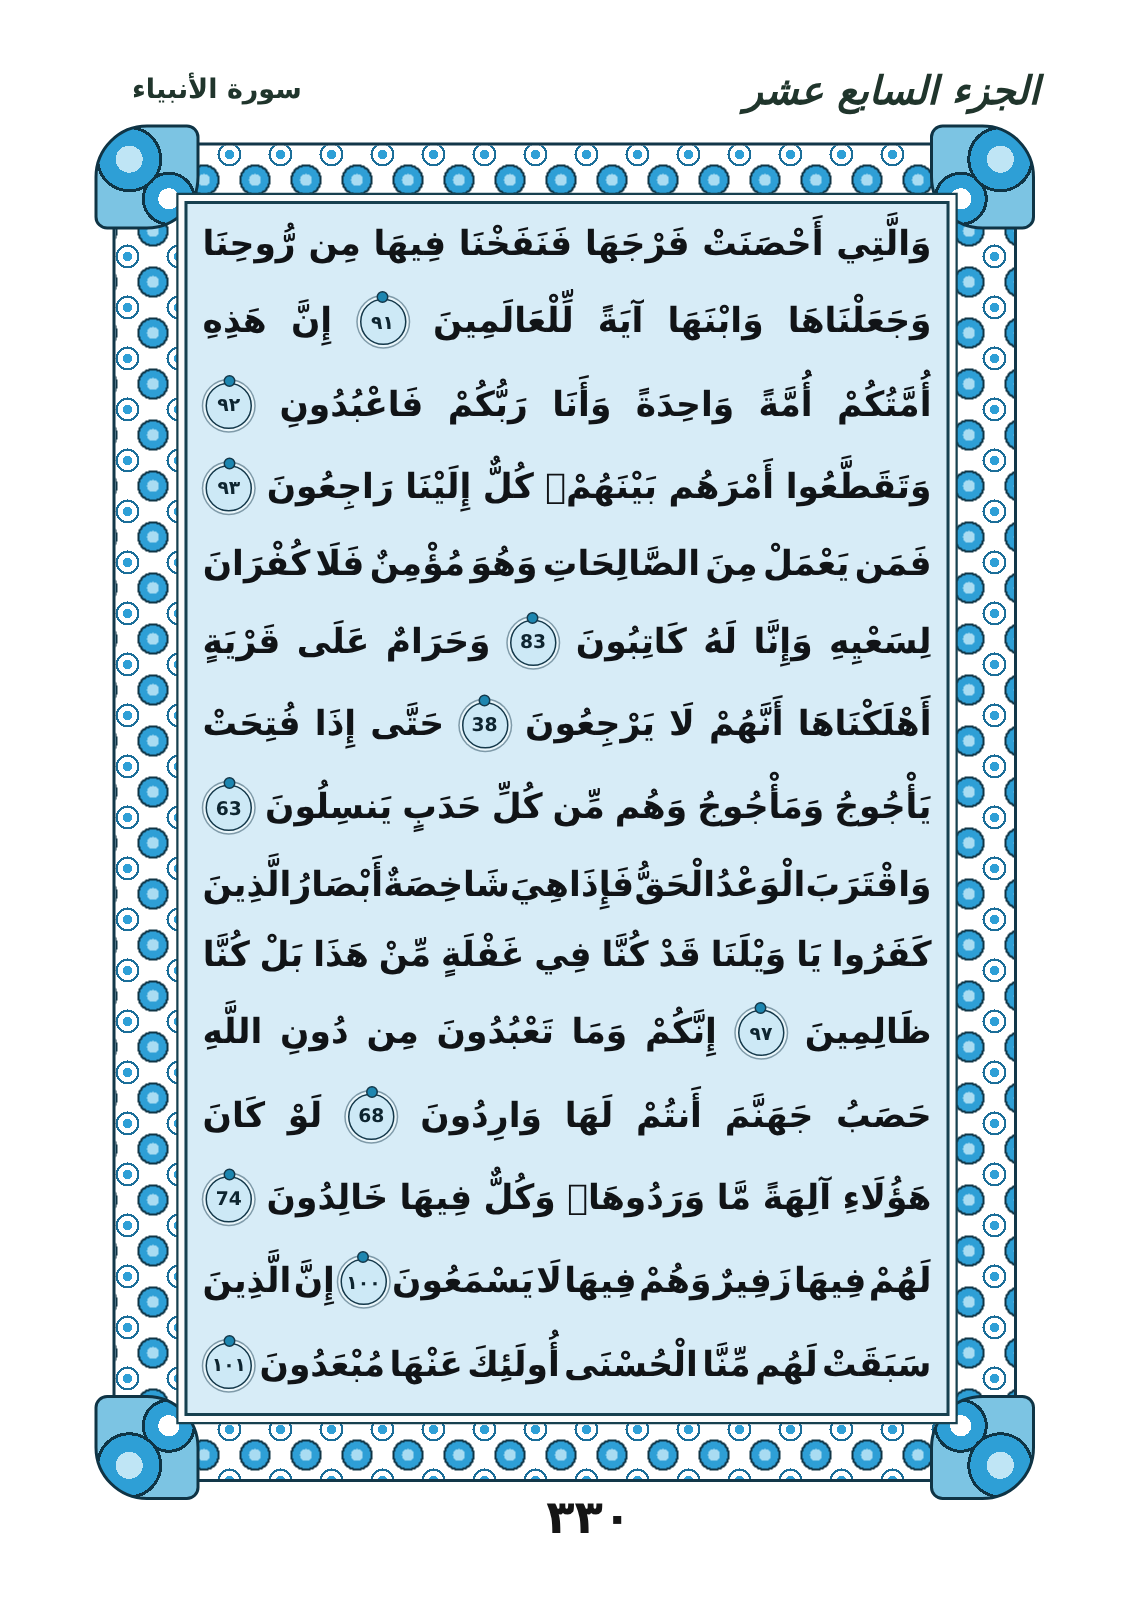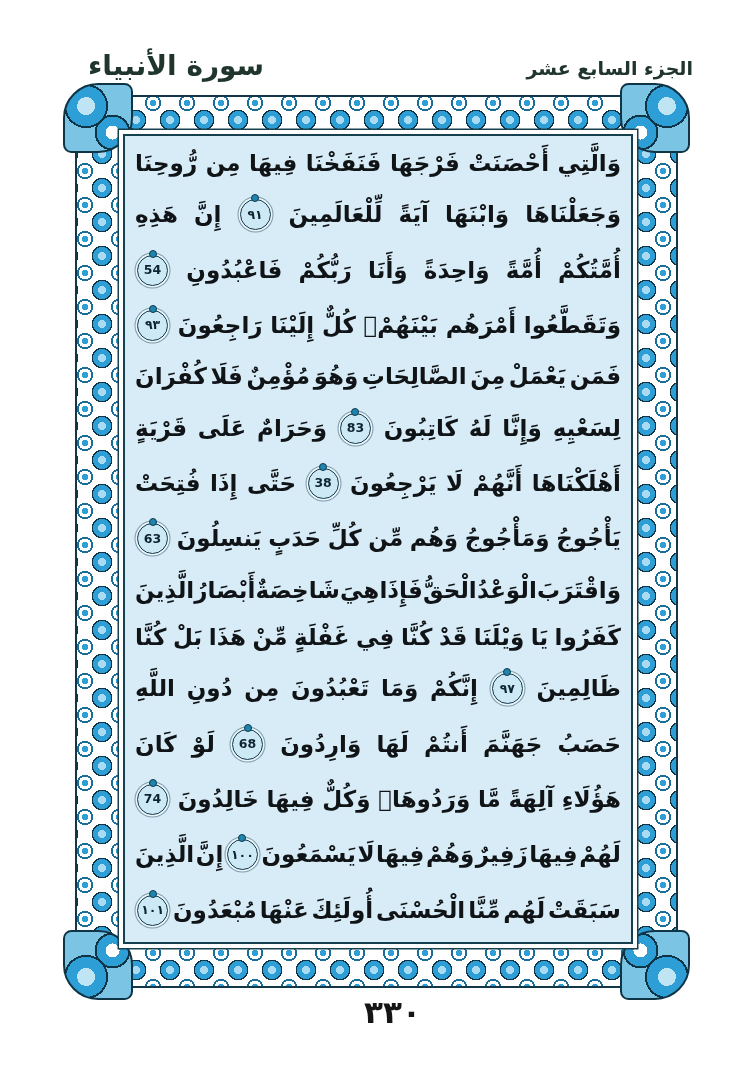--- a/index.html
+++ b/index.html
@@ -8,24 +8,24 @@
     font-family:"DejaVu Sans",sans-serif;overflow:hidden;
   }
   .page{position:absolute;inset:0;}
 
   
   .hdr{
     position:absolute;top:42px;left:0;right:0;height:52px;
     color:#20352c;direction:rtl;
   }
   .hdr .juz{
-    position:absolute;right:57px;top:15px;font-size:19px;font-weight:bold;
+    position:absolute;right:57px;top:4px;font-size:26px;font-weight:bold;font-style:italic;
   }
   .hdr .surah{
-    position:absolute;left:88px;top:7px;font-size:28px;font-weight:bold;
+    position:absolute;left:88px;top:7px;font-size:18px;font-weight:bold;
   }
 
   
   .frame{
     position:absolute;left:75px;top:95px;width:603px;height:893px;
     box-sizing:border-box;
     border:2px solid #123749;border-radius:8px;
     background-color:#ffffff;
     background-image:
       radial-gradient(circle, #a9dcf2 0 4px, #2e9fd6 4px 9px, #0f3445 9px 10.5px, rgba(0,0,0,0) 10.5px),
@@ -124,21 +124,21 @@
           </div>
           <div class="line">
             <span class="w">أُمَّتُكُمْ</span>
             <span class="w">أُمَّةً</span>
             <span class="w">وَاحِدَةً</span>
             <span class="w">وَأَنَا</span>
             <span class="w">رَبُّكُمْ</span>
             <span class="w">فَاعْبُدُونِ</span>
             <span class="medallion">
               <span class="mdot"></span>
-              <span>54</span>
+              <span>٩٢</span>
             </span>
           </div>
           <div class="line">
             <span class="w">وَتَقَطَّعُوا</span>
             <span class="w">أَمْرَهُم</span>
             <span class="w">بَيْنَهُمْۖ</span>
             <span class="w">كُلٌّ</span>
             <span class="w">إِلَيْنَا</span>
             <span class="w">رَاجِعُونَ</span>
             <span class="medallion">

